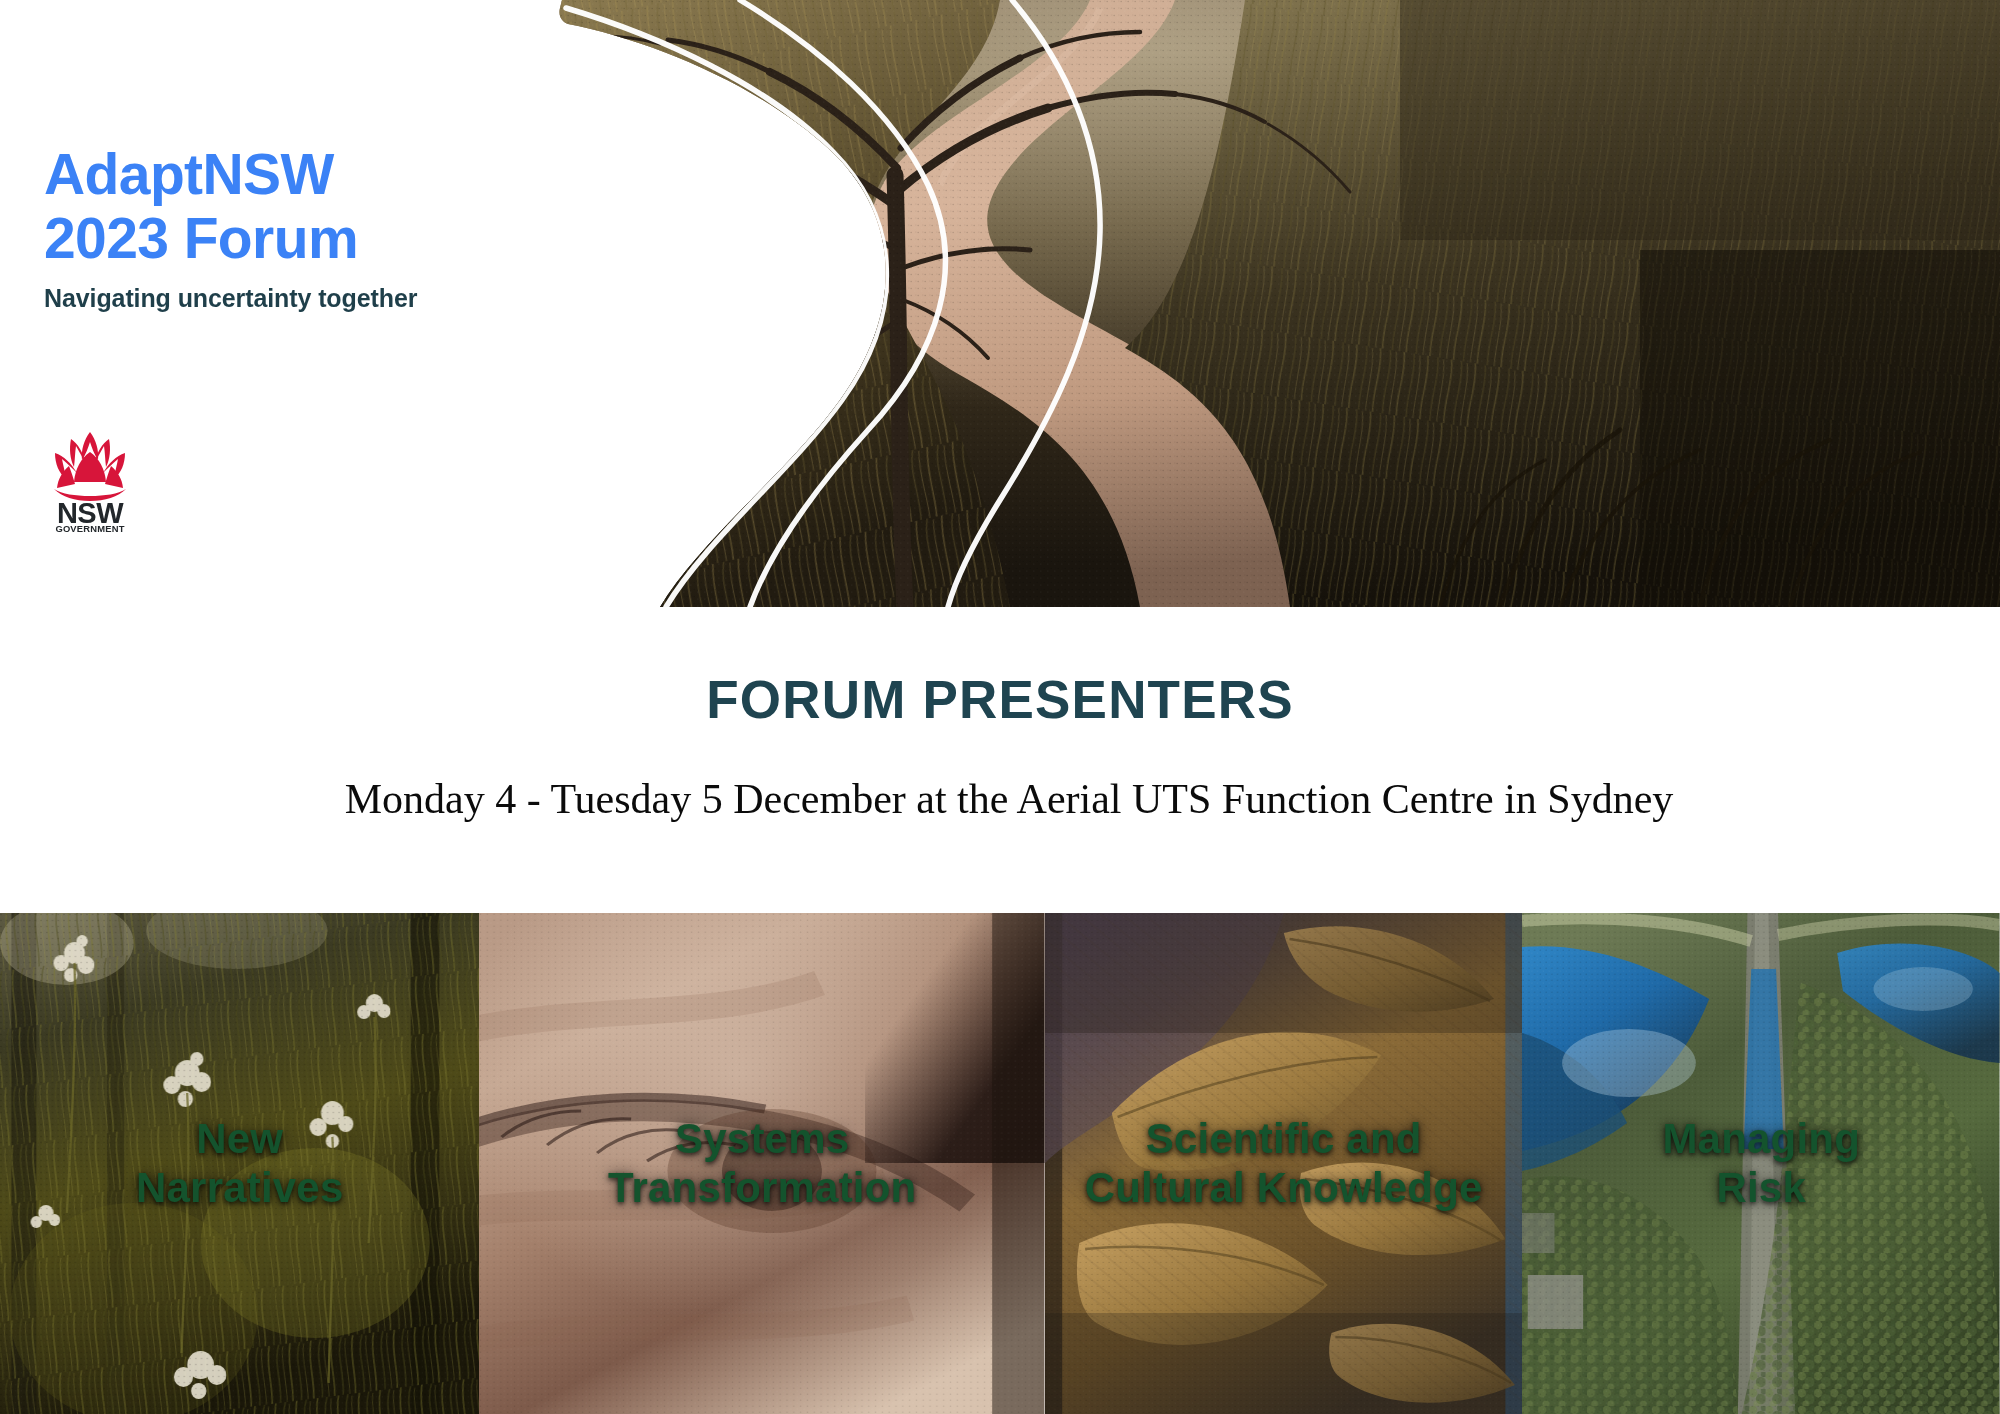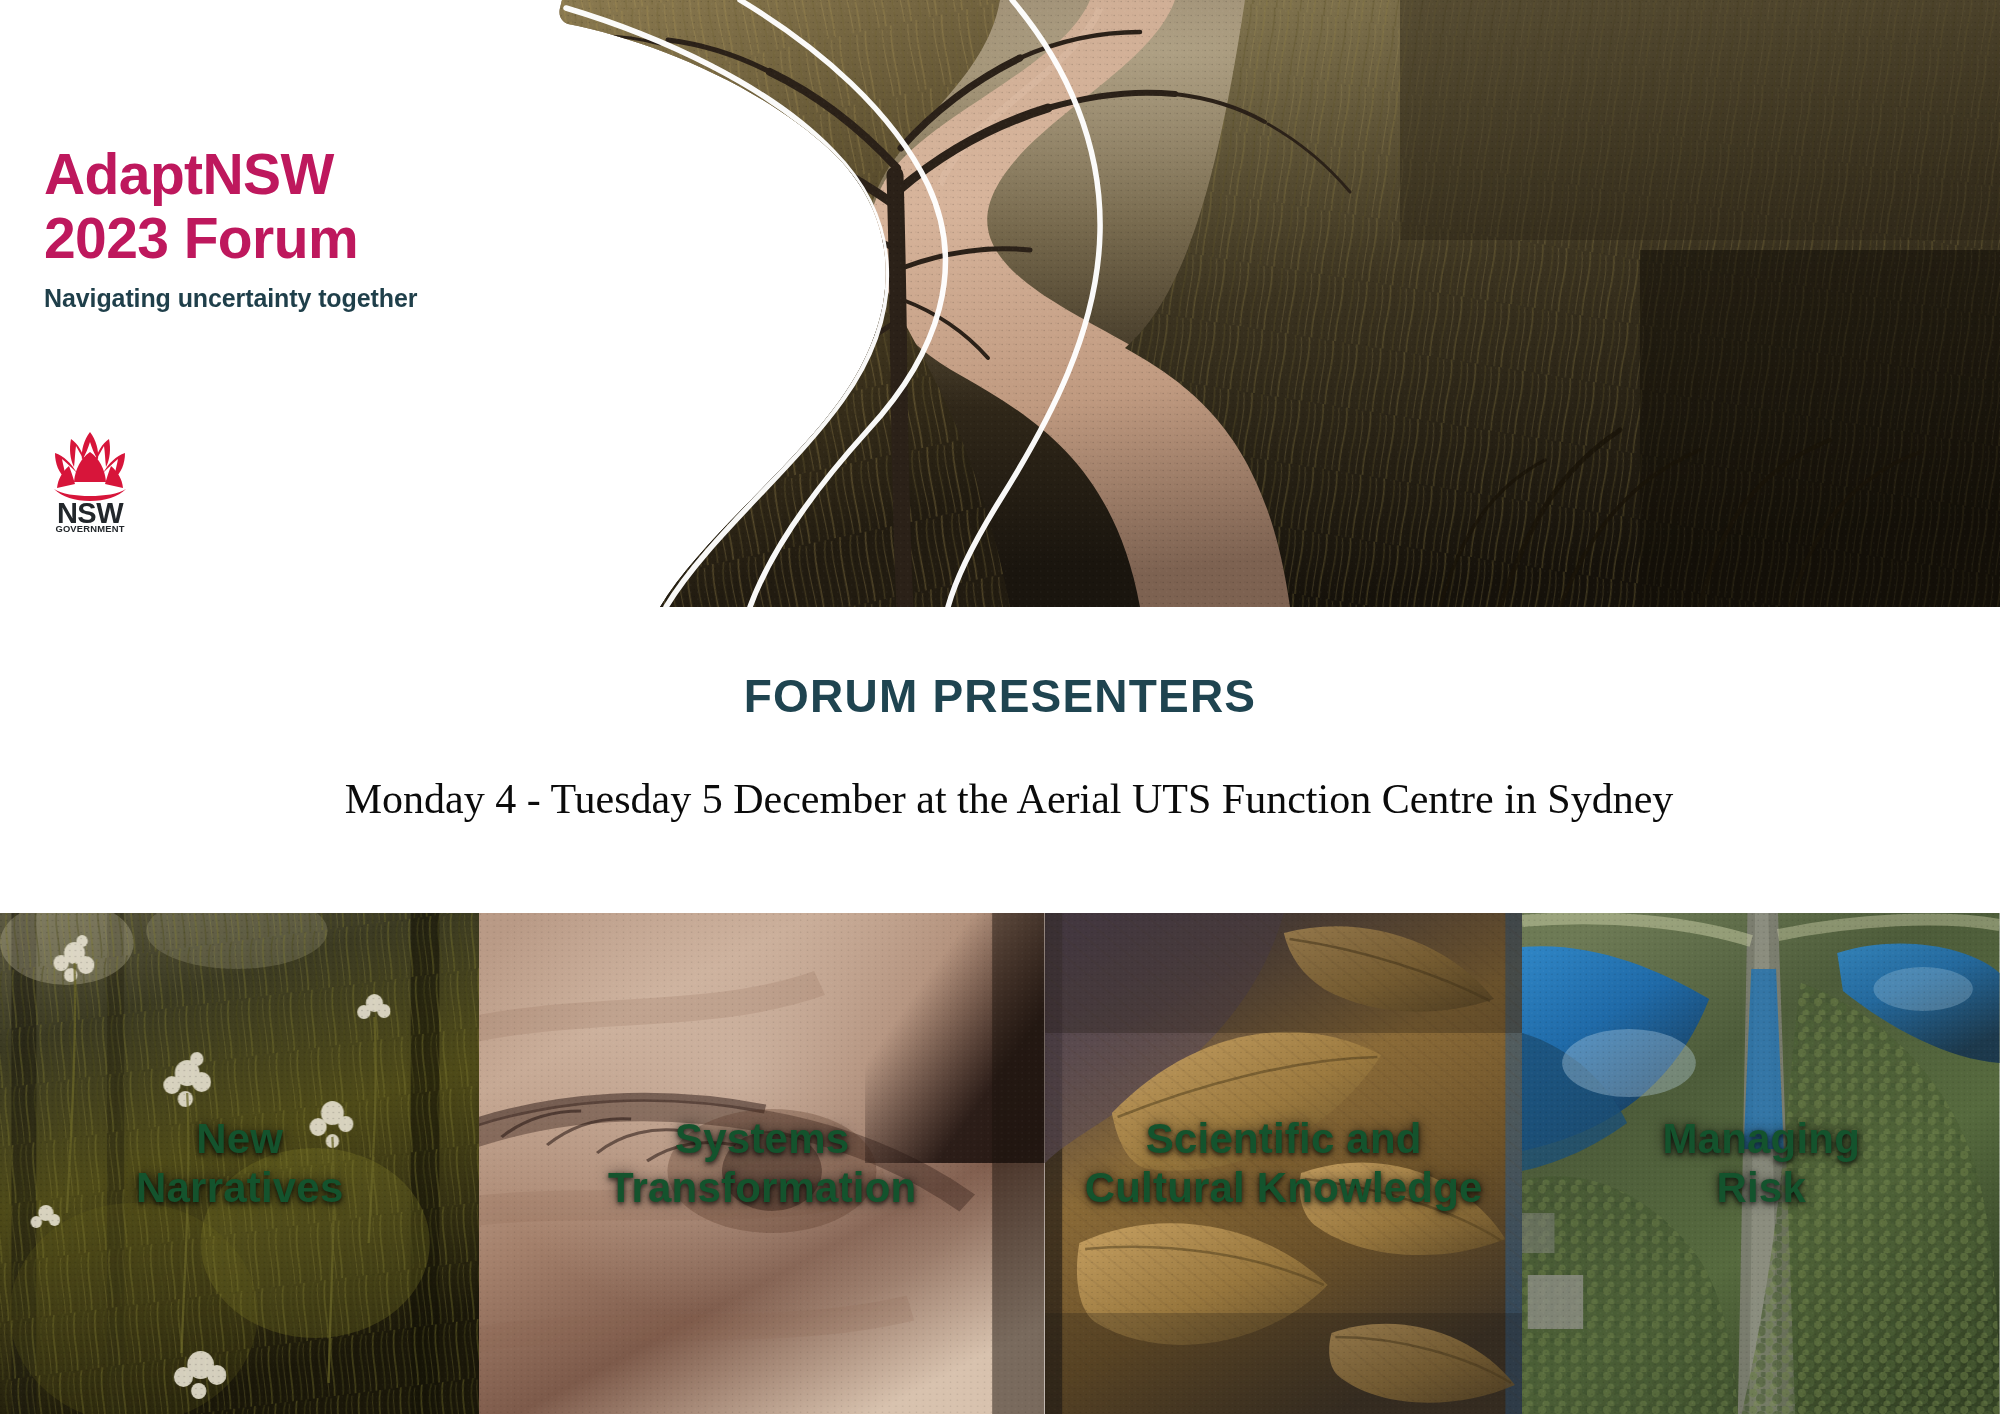--- a/index.html
+++ b/index.html
@@ -36,21 +36,21 @@
   .brand-block {
     position: absolute;
     left: 44px;
     top: 142px;
     width: 480px;
   }
   .brand-title {
     font-size: 57px;
     font-weight: 700;
     line-height: 1.13;
-    color: #be185d;
+    color: #3b82f6;
     letter-spacing: -0.6px;
     white-space: pre-line;
     margin: 0;
   }
   .brand-tagline {
     margin-top: 13px;
     font-size: 25px;
     font-weight: 700;
     color: #1f3f4a;
     letter-spacing: -0.1px;
@@ -71,21 +71,21 @@
     width: 2000px;
     height: 306px;
     background: #ffffff;
   }
   .forum-heading {
     position: absolute;
     left: 0;
     top: 62px;
     width: 2000px;
     text-align: center;
-    font-size: 46px;
+    font-size: 53px;
     font-weight: 700;
     letter-spacing: 1.2px;
     color: #1f4450;
   }
   .forum-subheading {
     position: absolute;
     left: 0;
     top: 168px;
     width: 2000px;
     text-align: center;

